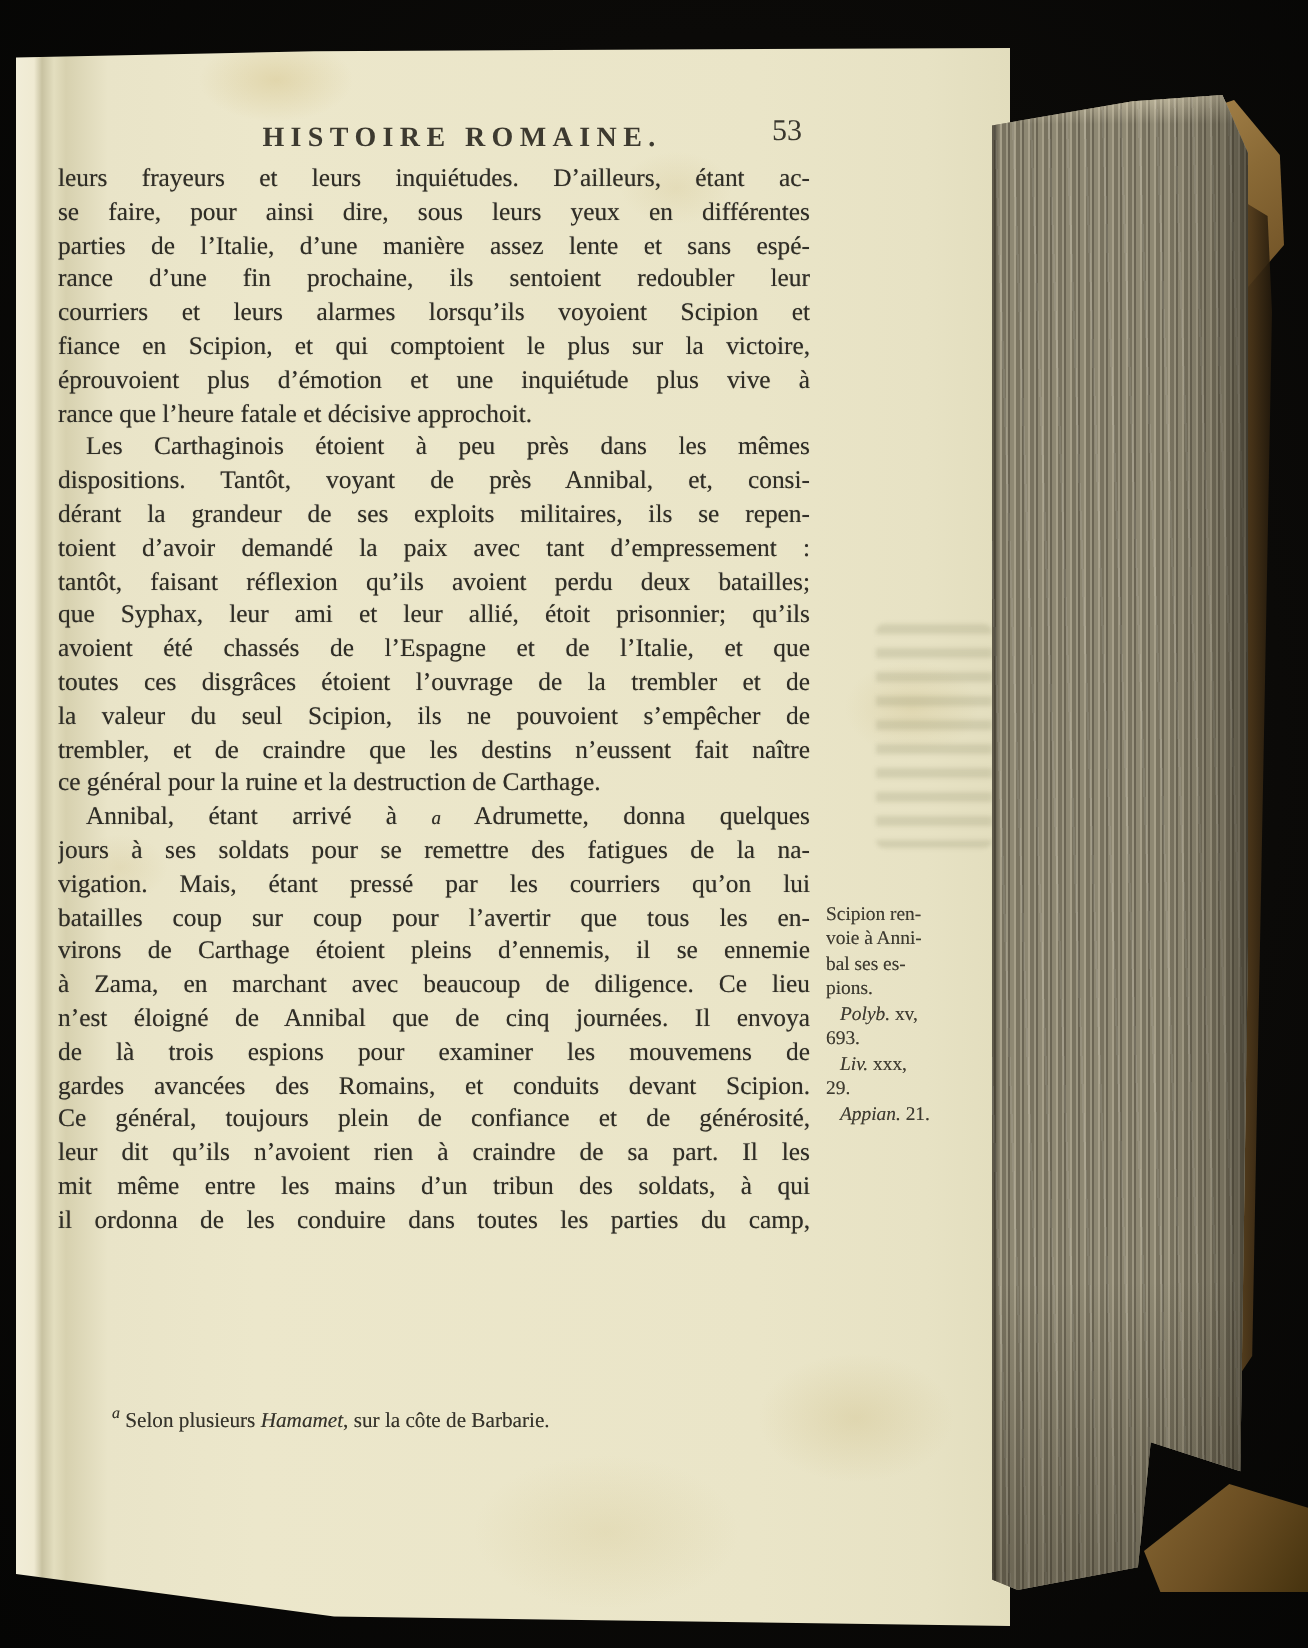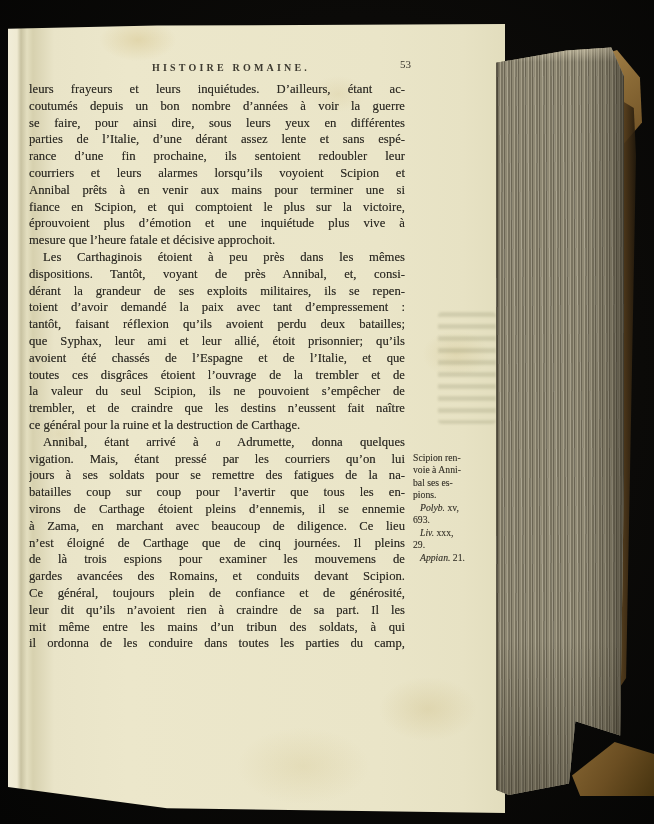--- a/index.html
+++ b/index.html
@@ -36,24 +36,24 @@
     position:absolute; left:430px; top:288px; width:58px; height:112px;
     background: repeating-linear-gradient(180deg,
       rgba(128,128,92,.20) 0 5px, rgba(128,128,92,0) 5px 12px);
     filter: blur(1.1px); border-radius:4px;
   }
 
   
   .header { position:absolute; left:35px; top:36px; width:376px; height:18px; }
   .htitle {
     position:absolute; left:50%; top:2px; transform:translateX(-50%);
-    font-size:10px; font-weight:bold; letter-spacing:3.2px;
+    font-size:14px; font-weight:bold; letter-spacing:3.2px;
     color:#3d3a30; white-space:nowrap;
   }
-  .hnum { position:absolute; right:8px; top:-2px; font-size:11px; color:#3a372e; }
+  .hnum { position:absolute; right:18px; top:-2px; font-size:15px; color:#3a372e; }
 
   
   .bodytext {
     position:absolute; left:21px; top:57px; width:376px;
     font-size:12.7px; color:#2f2d26;
     text-shadow: 0 0 .4px rgba(44,42,34,.55);
   }
   .bline {
     height:16.8px; line-height:16.8px; overflow:hidden;
     text-align:justify; text-align-last:justify;
@@ -126,67 +126,66 @@
   <div class="page">
     <div class="ghost"></div>
 
     <div class="header">
       <div class="htitle">HISTOIRE ROMAINE.</div>
       <div class="hnum">53</div>
     </div>
 
     <div class="bodytext">
         <div class="bline"><span>leurs frayeurs et leurs inquiétudes. D’ailleurs, étant ac-</span></div>
-        <div class="bline"><span>coutumés depuis un bon nombre d’années à voir la guerre</span></div>
         <div class="bline"><span>se faire, pour ainsi dire, sous leurs yeux en différentes</span></div>
-        <div class="bline"><span>parties de l’Italie, d’une dérant assez lente et sans espé-</span></div>
+        <div class="bline"><span>parties de l’Italie, d’une manière assez lente et sans espé-</span></div>
         <div class="bline"><span>rance d’une fin prochaine, ils sentoient redoubler leur</span></div>
         <div class="bline"><span>courriers et leurs alarmes lorsqu’ils voyoient Scipion et</span></div>
-        <div class="bline"><span>Annibal prêts à en venir aux mains pour terminer une si</span></div>
         <div class="bline"><span>fiance en Scipion, et qui comptoient le plus sur la victoire,</span></div>
         <div class="bline"><span>éprouvoient plus d’émotion et une inquiétude plus vive à</span></div>
-        <div class="bline pend"><span>mesure que l’heure fatale et décisive approchoit.</span></div>
+        <div class="bline pend"><span>rance que l’heure fatale et décisive approchoit.</span></div>
         <div class="bline indent"><span>Les Carthaginois étoient à peu près dans les mêmes</span></div>
         <div class="bline"><span>dispositions. Tantôt, voyant de près Annibal, et, consi-</span></div>
         <div class="bline"><span>dérant la grandeur de ses exploits militaires, ils se repen-</span></div>
         <div class="bline"><span>toient d’avoir demandé la paix avec tant d’empressement :</span></div>
         <div class="bline"><span>tantôt, faisant réflexion qu’ils avoient perdu deux batailles;</span></div>
         <div class="bline"><span>que Syphax, leur ami et leur allié, étoit prisonnier; qu’ils</span></div>
         <div class="bline"><span>avoient été chassés de l’Espagne et de l’Italie, et que</span></div>
         <div class="bline"><span>toutes ces disgrâces étoient l’ouvrage de la trembler et de</span></div>
         <div class="bline"><span>la valeur du seul Scipion, ils ne pouvoient s’empêcher de</span></div>
         <div class="bline"><span>trembler, et de craindre que les destins n’eussent fait naître</span></div>
         <div class="bline pend"><span>ce général pour la ruine et la destruction de Carthage.</span></div>
         <div class="bline indent"><span>Annibal, étant arrivé à </span><span class="it sm">a</span><span> Adrumette, donna quelques</span></div>
+        <div class="bline"><span>jours à ses soldats pour se remettre des fatigues de la na-</span></div>
         <div class="bline"><span>vigation. Mais, étant pressé par les courriers qu’on lui</span></div>
-        <div class="bline"><span>jours à ses soldats pour se remettre des fatigues de la na-</span></div>
         <div class="bline"><span>batailles coup sur coup pour l’avertir que tous les en-</span></div>
         <div class="bline"><span>virons de Carthage étoient pleins d’ennemis, il se ennemie</span></div>
         <div class="bline"><span>à Zama, en marchant avec beaucoup de diligence. Ce lieu</span></div>
-        <div class="bline"><span>n’est éloigné de Carthage que de cinq journées. Il pleins</span></div>
+        <div class="bline"><span>n’est éloigné de Annibal que de cinq journées. Il envoya</span></div>
         <div class="bline"><span>de là trois espions pour examiner les mouvemens de</span></div>
         <div class="bline"><span>gardes avancées des Romains, et conduits devant Scipion.</span></div>
         <div class="bline"><span>Ce général, toujours plein de confiance et de générosité,</span></div>
         <div class="bline"><span>leur dit qu’ils n’avoient rien à craindre de sa part. Il les</span></div>
         <div class="bline"><span>mit même entre les mains d’un tribun des soldats, à qui</span></div>
         <div class="bline"><span>il ordonna de les conduire dans toutes les parties du camp,</span></div>
       </div>
 
     <div class="sidenote">
         <div class="sn-line">Scipion ren-</div>
         <div class="sn-line">voie à Anni-</div>
         <div class="sn-line">bal ses es-</div>
         <div class="sn-line">pions.</div>
         <div class="sn-ref ind"><span class="it">Polyb.</span><span> xv,</span></div>
         <div class="sn-ref"><span>693.</span></div>
         <div class="sn-ref ind"><span class="it">Liv.</span><span> xxx,</span></div>
         <div class="sn-ref"><span>29.</span></div>
         <div class="sn-ref ind"><span class="it">Appian.</span><span> 21.</span></div>
       </div>
 
+    <div class="footnote"><span class="it sup">a</span><span> Selon plusieurs </span><span class="it">Hamamet</span><span>, sur la côte de Barbarie.</span></div>
   </div>
 
   <div class="cover-top"></div>
   <div class="cover-right"></div>
   <div class="cover-bottom"></div>
   <div class="fore-edge"></div>
 
 </div>
 
 </body></html>

